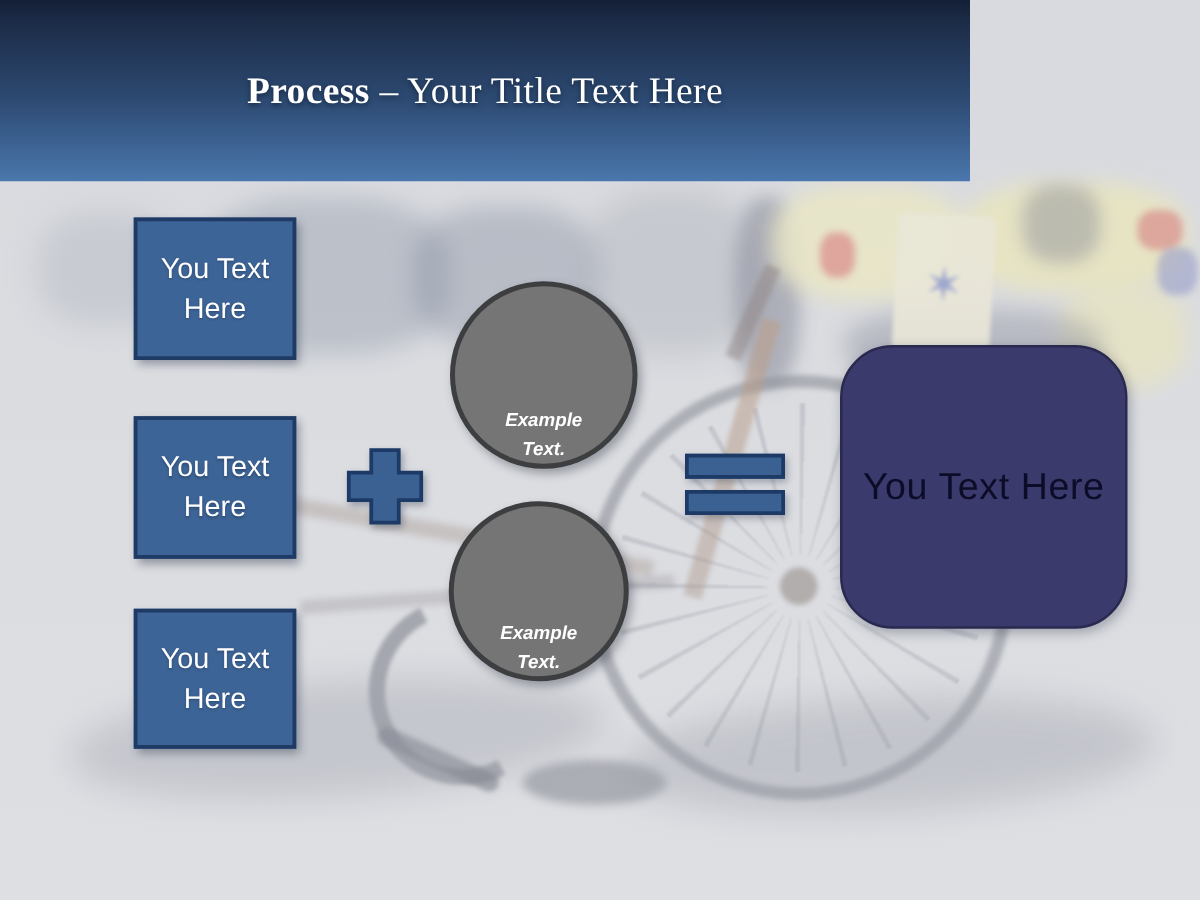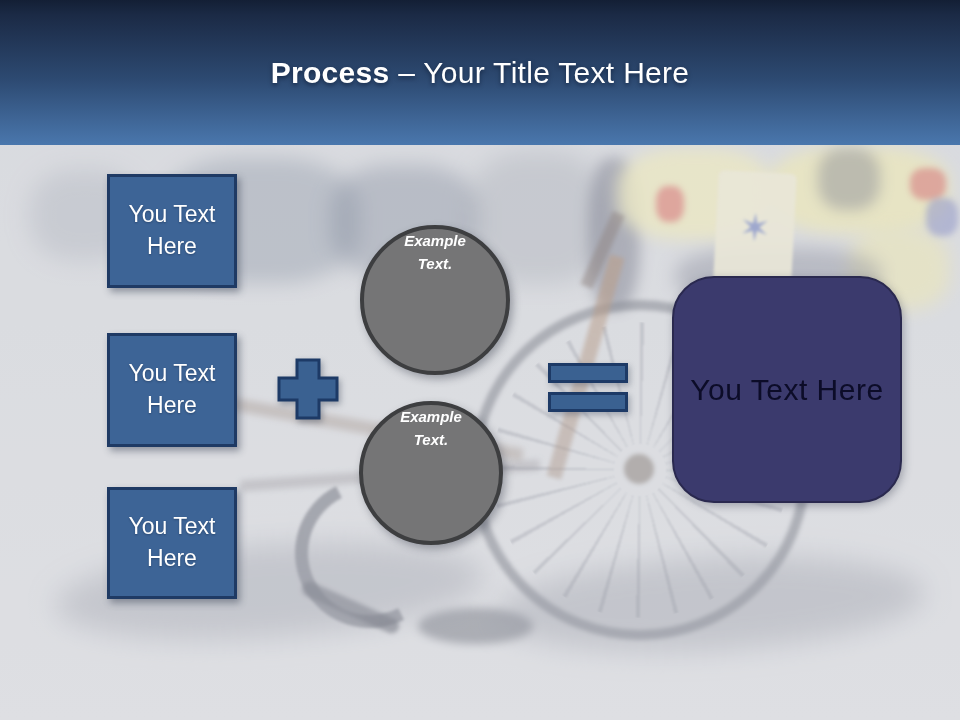--- a/index.html
+++ b/index.html
@@ -53,44 +53,44 @@
     background:rgba(30,35,50,.6);filter:blur(2px);border-radius:8px;}
   .seat{left:418px;top:608px;width:115px;height:36px;border-radius:50%;
     background:rgba(30,35,50,.5);filter:blur(4px);}
   .shadow1{left:55px;top:545px;width:430px;height:92px;border-radius:50%;
     background:rgba(95,100,115,.38);filter:blur(14px);transform:rotate(-4deg);}
   .shadow2{left:495px;top:558px;width:430px;height:92px;border-radius:50%;
     background:rgba(90,95,110,.38);filter:blur(14px);transform:rotate(-3deg);}
   .wash{inset:0;background:rgba(234,236,239,.45);}
   
   .header{
-    position:absolute;left:0;top:0;width:960px;height:145px;
+    position:absolute;left:0;top:0;width:776px;height:145px;
     background:linear-gradient(180deg,#131f35 0%,#1b2a45 10%,#2d4a72 55%,#4a77ad 100%);
-    display:flex;align-items:center;justify-content:center;
+    display:flex;align-items:center;justify-content:center;font-family:Liberation Serif, serif;
   }
   .title{color:#fff;font-size:30px;white-space:pre;
     text-shadow:0 2px 4px rgba(5,15,35,.55);letter-spacing:.3px;}
   .title .b{font-weight:700;}
   
   .pbox{
     position:absolute;left:107px;width:130px;height:114px;box-sizing:border-box;
     background:#3d6496;border:3px solid #1f3a64;
     display:flex;align-items:center;justify-content:center;text-align:center;
     color:#fff;font-size:23px;line-height:1.38;
     box-shadow:3px 4px 7px rgba(50,60,80,.45);
     text-shadow:0 1px 2px rgba(20,35,60,.4);
   }
   .pbox.b1{top:174px;} .pbox.b2{top:333px;} .pbox.b3{top:487px;height:112px;}
   .pbox span{display:block;padding:0 10px;}
   .plus-wrap{position:absolute;left:277px;top:358px;width:62px;height:62px;
     filter:drop-shadow(2px 3px 3px rgba(50,60,80,.4));}
   .ecircle{
     position:absolute;border-radius:50%;box-sizing:border-box;
     background:#757576;border:4px solid #3d3e40;
-    display:flex;align-items:flex-start;justify-content:center;text-align:center;
+    display:flex;align-items:flex-end;justify-content:center;text-align:center;
     color:#fff;font-size:15px;font-weight:700;font-style:italic;line-height:1.55;
     box-shadow:3px 4px 8px rgba(50,55,70,.4);
   }
   .ecircle.c1{left:360px;top:225px;width:150px;height:150px;}
   .ecircle.c2{left:359px;top:401px;width:144px;height:144px;}
   .ecircle span{display:block;width:100px;}
   .equals{position:absolute;left:548px;top:363px;width:80px;
     filter:drop-shadow(2px 3px 3px rgba(50,60,80,.35));}
   .equals .bar{width:80px;height:20px;box-sizing:border-box;
     background:#3a6191;border:3px solid #1d3a66;}

